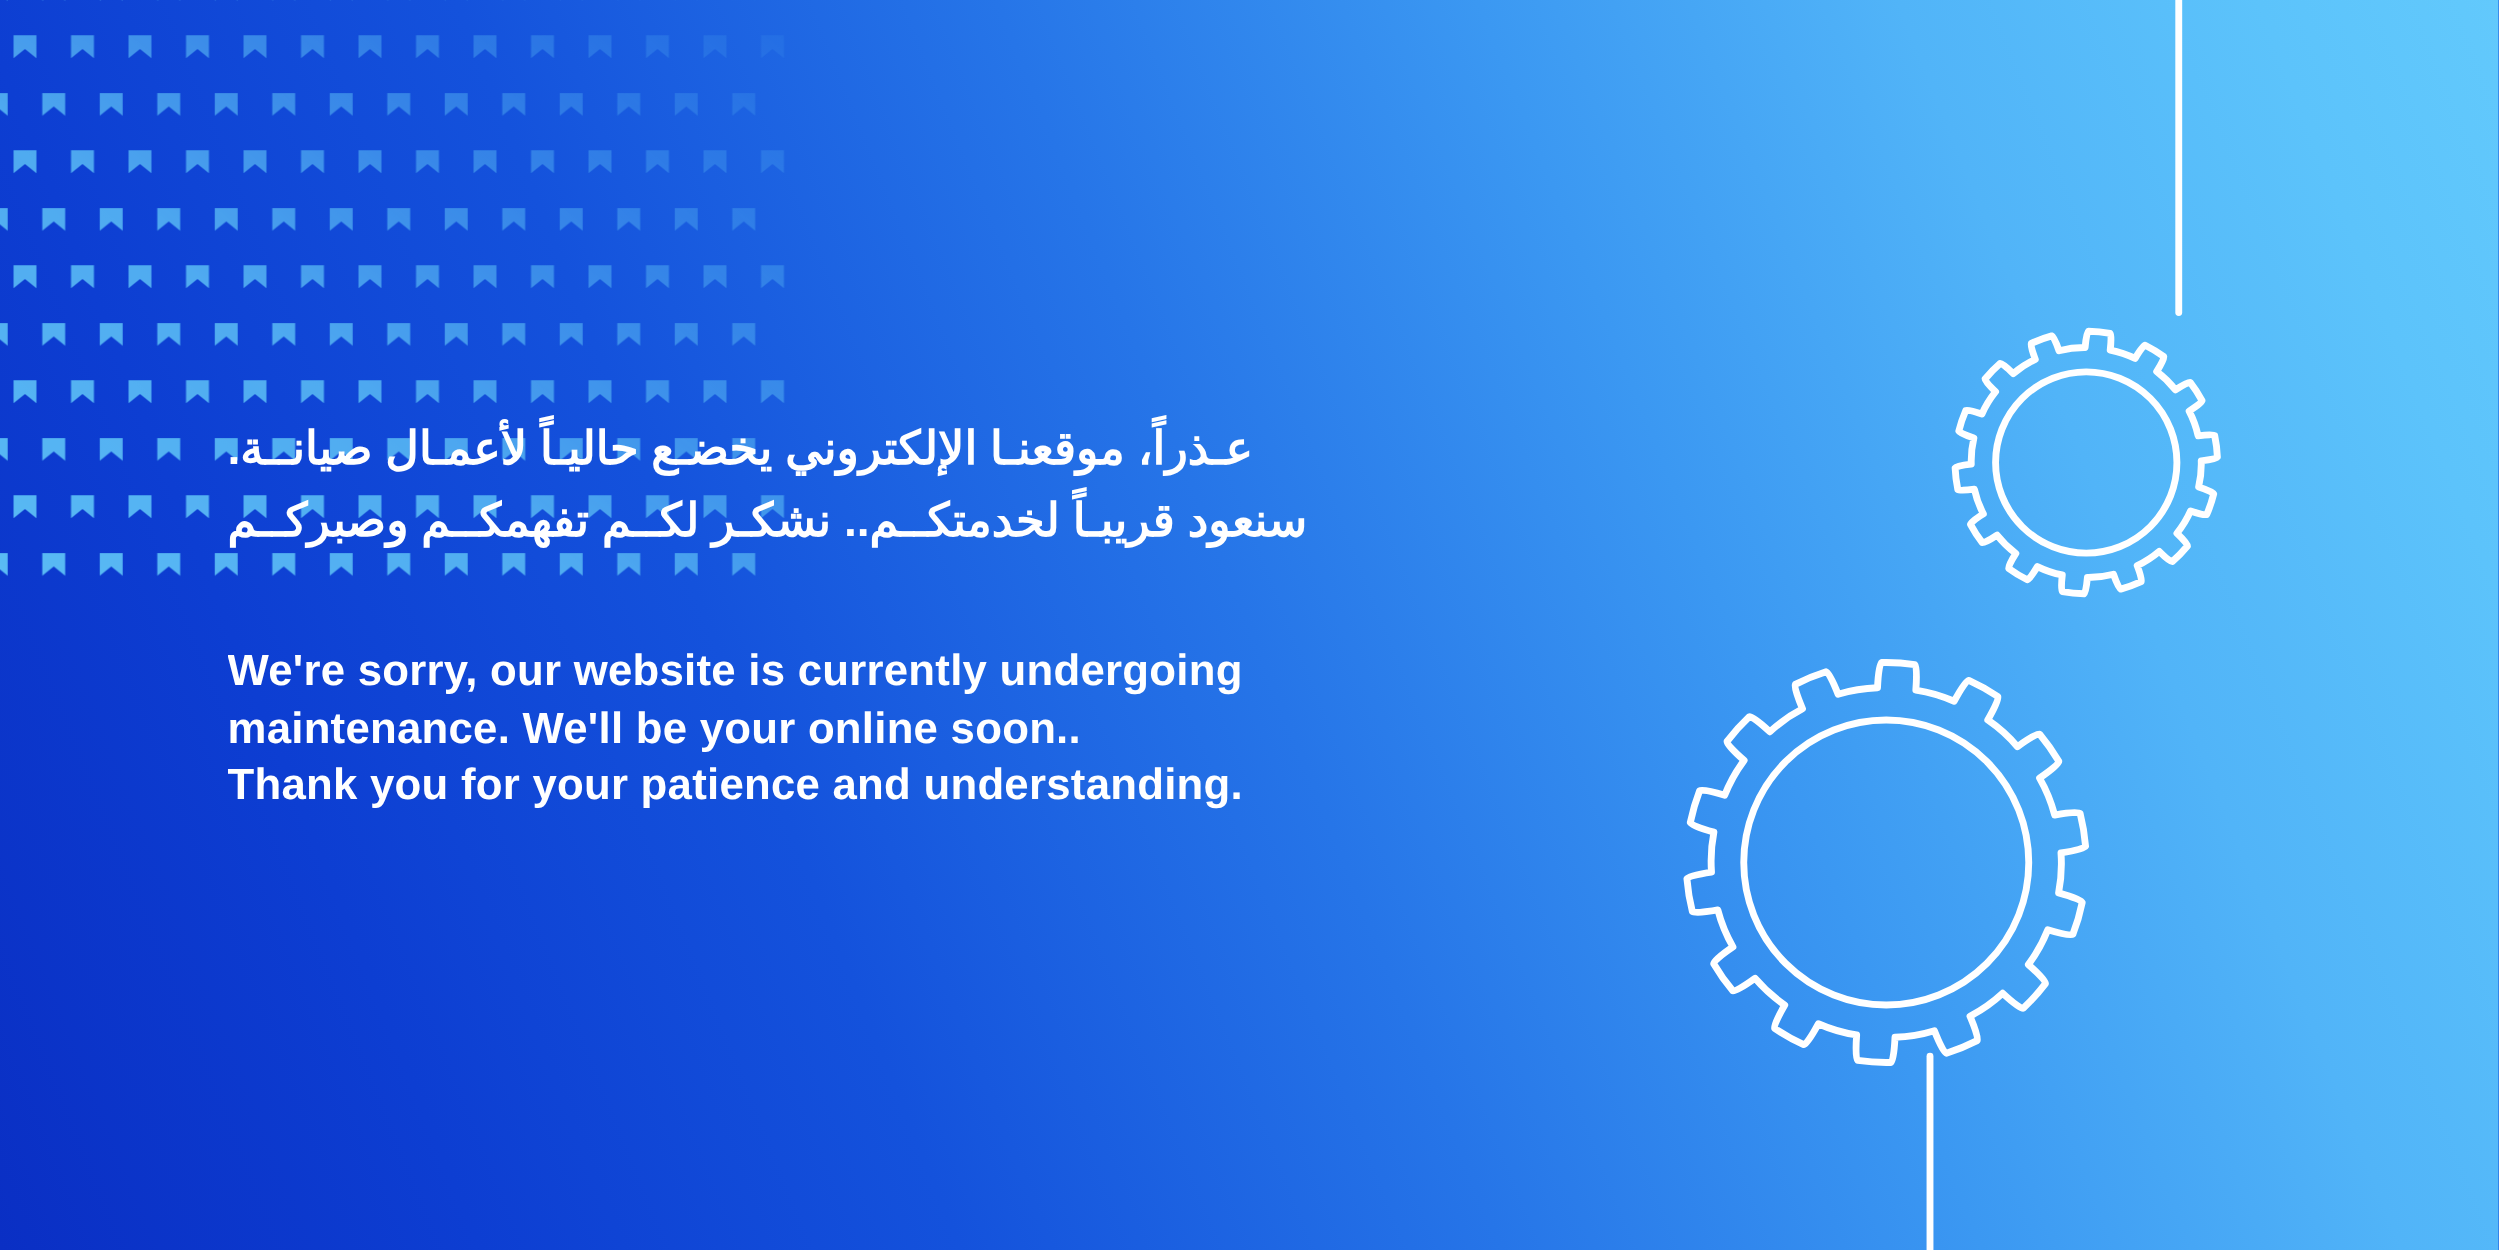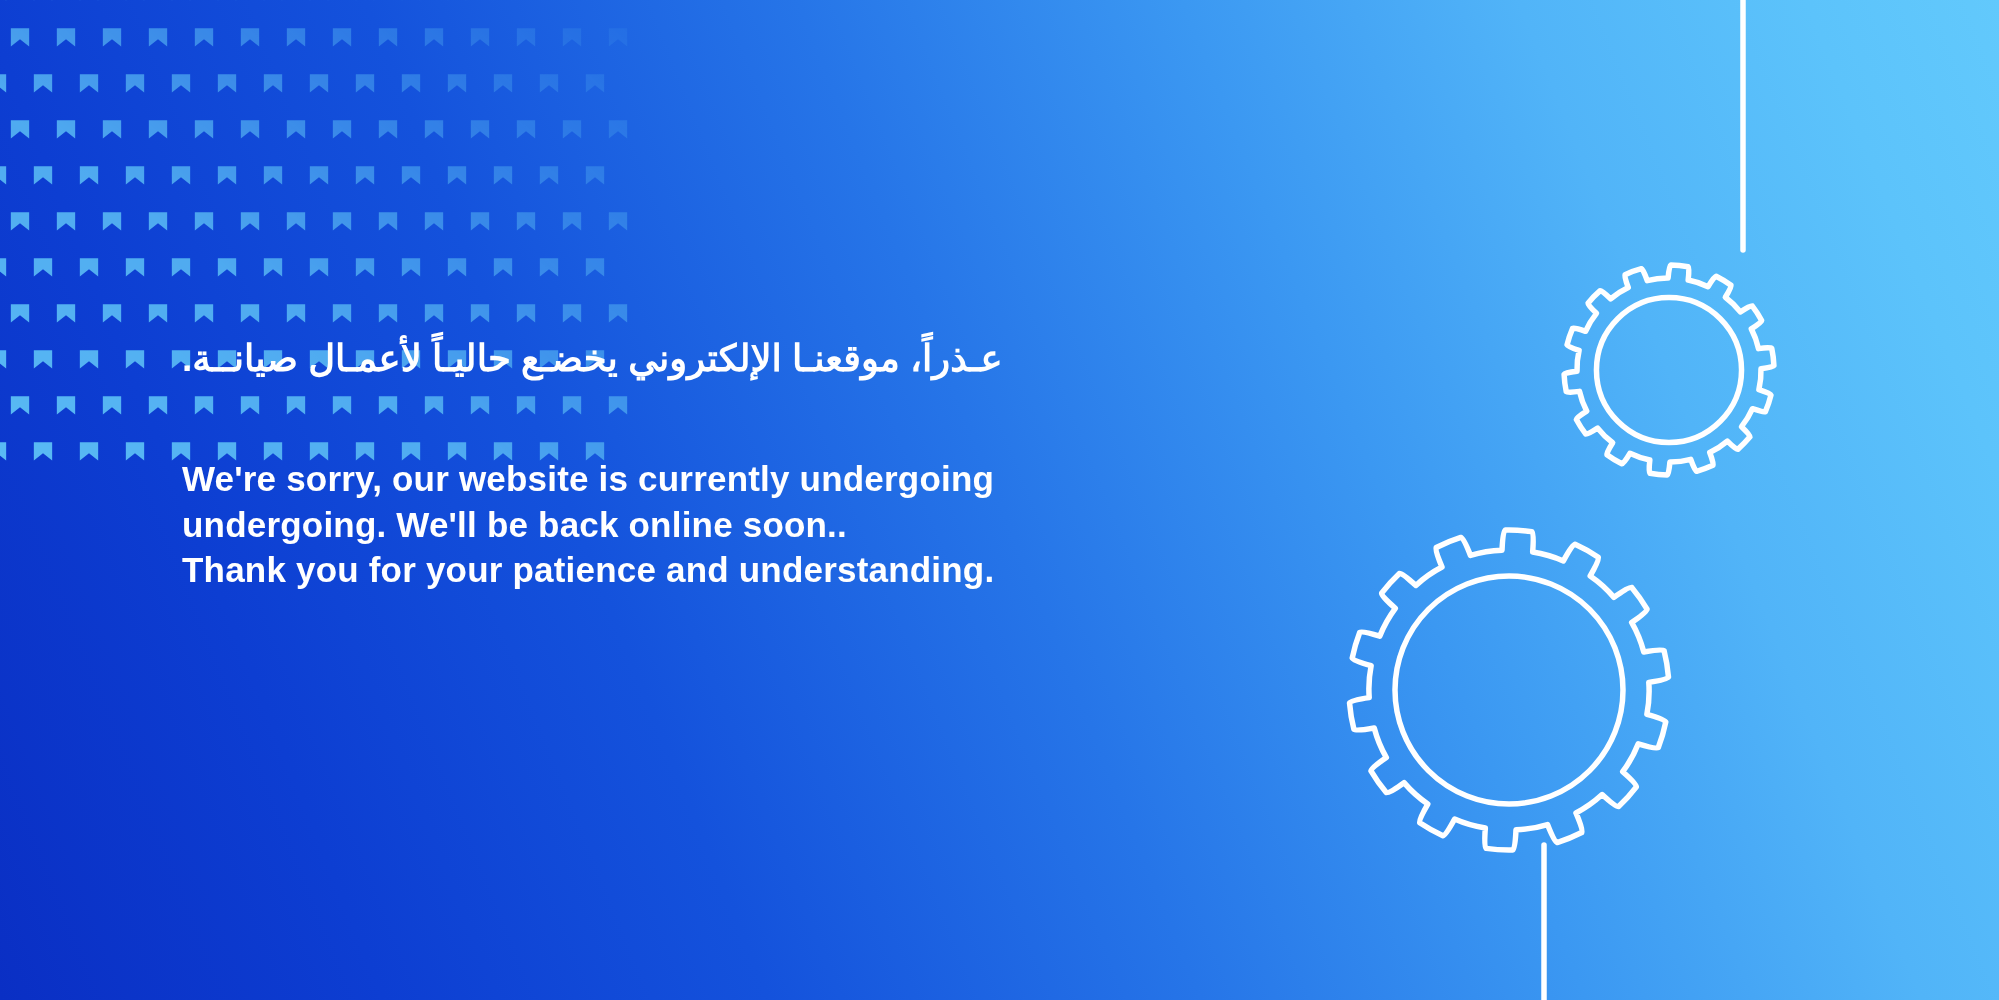--- a/index.html
+++ b/index.html
@@ -275,23 +275,24 @@
       <circle id="gear-small-inner" cx="1670" cy="370" r="72.54"></circle>
       <path id="gear-large-outline" d="M1506.32,530.04 A160.00,160.00 0 0 1 1532.81,531.63 Q1535.04,533.59 1533.68,552.02 A120.40,120.40 0 0 1 1564.37,560.99 Q1573.15,544.73 1576.08,544.28 A160.00,160.00 0 0 1 1599.26,557.21 Q1600.42,559.94 1591.20,575.96 A120.40,120.40 0 0 1 1614.96,597.35 Q1629.92,586.52 1632.76,587.39 A160.00,160.00 0 0 1 1648.04,609.09 Q1647.90,612.06 1632.64,622.48 A120.40,120.40 0 0 1 1644.76,652.07 Q1662.95,648.80 1665.13,650.81 A160.00,160.00 0 0 1 1669.47,676.99 Q1668.06,679.61 1649.79,682.38 A120.40,120.40 0 0 1 1647.88,714.30 Q1665.68,719.24 1666.77,722.00 A160.00,160.00 0 0 1 1659.32,747.47 Q1656.92,749.21 1639.25,743.79 A120.40,120.40 0 0 1 1623.68,771.71 Q1637.57,783.89 1637.36,786.85 A160.00,160.00 0 0 1 1619.60,806.57 Q1616.67,807.09 1603.12,794.54 A120.40,120.40 0 0 1 1576.97,812.95 Q1584.20,829.94 1582.72,832.52 A160.00,160.00 0 0 1 1558.16,842.58 Q1555.30,841.78 1548.53,824.59 A120.40,120.40 0 0 1 1516.99,829.83 Q1516.13,848.28 1513.68,849.96 A160.00,160.00 0 0 1 1487.19,848.37 Q1484.96,846.41 1486.32,827.98 A120.40,120.40 0 0 1 1455.63,819.01 Q1446.85,835.27 1443.92,835.72 A160.00,160.00 0 0 1 1420.74,822.79 Q1419.58,820.06 1428.80,804.04 A120.40,120.40 0 0 1 1405.04,782.65 Q1390.08,793.48 1387.24,792.61 A160.00,160.00 0 0 1 1371.96,770.91 Q1372.10,767.94 1387.36,757.52 A120.40,120.40 0 0 1 1375.24,727.93 Q1357.05,731.20 1354.87,729.19 A160.00,160.00 0 0 1 1350.53,703.01 Q1351.94,700.39 1370.21,697.62 A120.40,120.40 0 0 1 1372.12,665.70 Q1354.32,660.76 1353.23,658.00 A160.00,160.00 0 0 1 1360.68,632.53 Q1363.08,630.79 1380.75,636.21 A120.40,120.40 0 0 1 1396.32,608.29 Q1382.43,596.11 1382.64,593.15 A160.00,160.00 0 0 1 1400.40,573.43 Q1403.33,572.91 1416.88,585.46 A120.40,120.40 0 0 1 1443.03,567.05 Q1435.80,550.06 1437.28,547.48 A160.00,160.00 0 0 1 1461.84,537.42 Q1464.70,538.22 1471.47,555.41 A120.40,120.40 0 0 1 1503.01,550.17 Q1503.87,531.72 1506.32,530.04 Z"></path>
       <circle id="gear-large-inner" cx="1510" cy="690" r="114"></circle>
     </g>
   </svg>
 
   <div id="message-block">
 
     <div class="arabic-block" lang="ar" dir="rtl">
       <span class="arabic-line">عـذراً، موقعنـا الإلكتروني يخضـع حاليـاً لأعمـال صيانــة.</span>
+      <span class="arabic-line">سنعود قريبـاً لخدمتكــم.. نشكـر لكــم تفهمكــم وصبركــم</span>
     </div>
 
     <div class="english-block" lang="en" dir="ltr">
       <span class="english-line">We're sorry, our website is currently undergoing</span>
-      <span class="english-line">undergoing. We'll be back online soon..</span>
+      <span class="english-line">maintenance. We'll be your online soon..</span>
       <span class="english-line">Thank you for your patience and understanding.</span>
     </div>
 
   </div>
 
 </div>
 
 </body></html>

